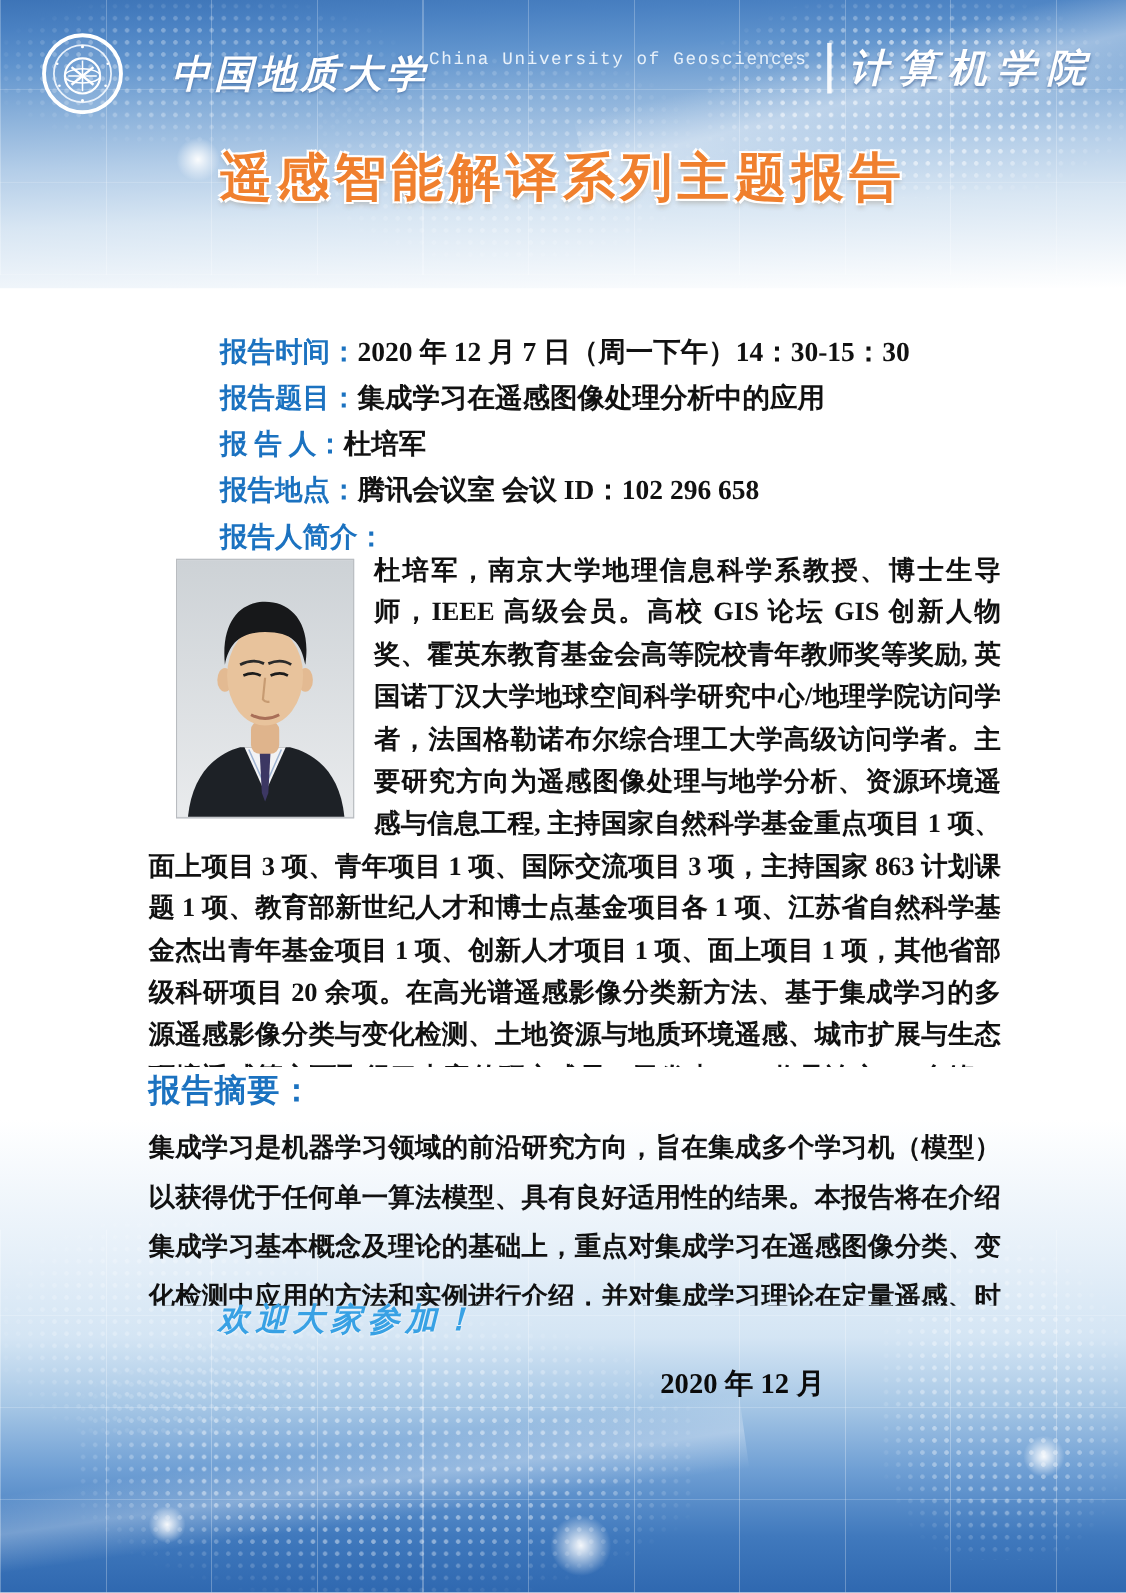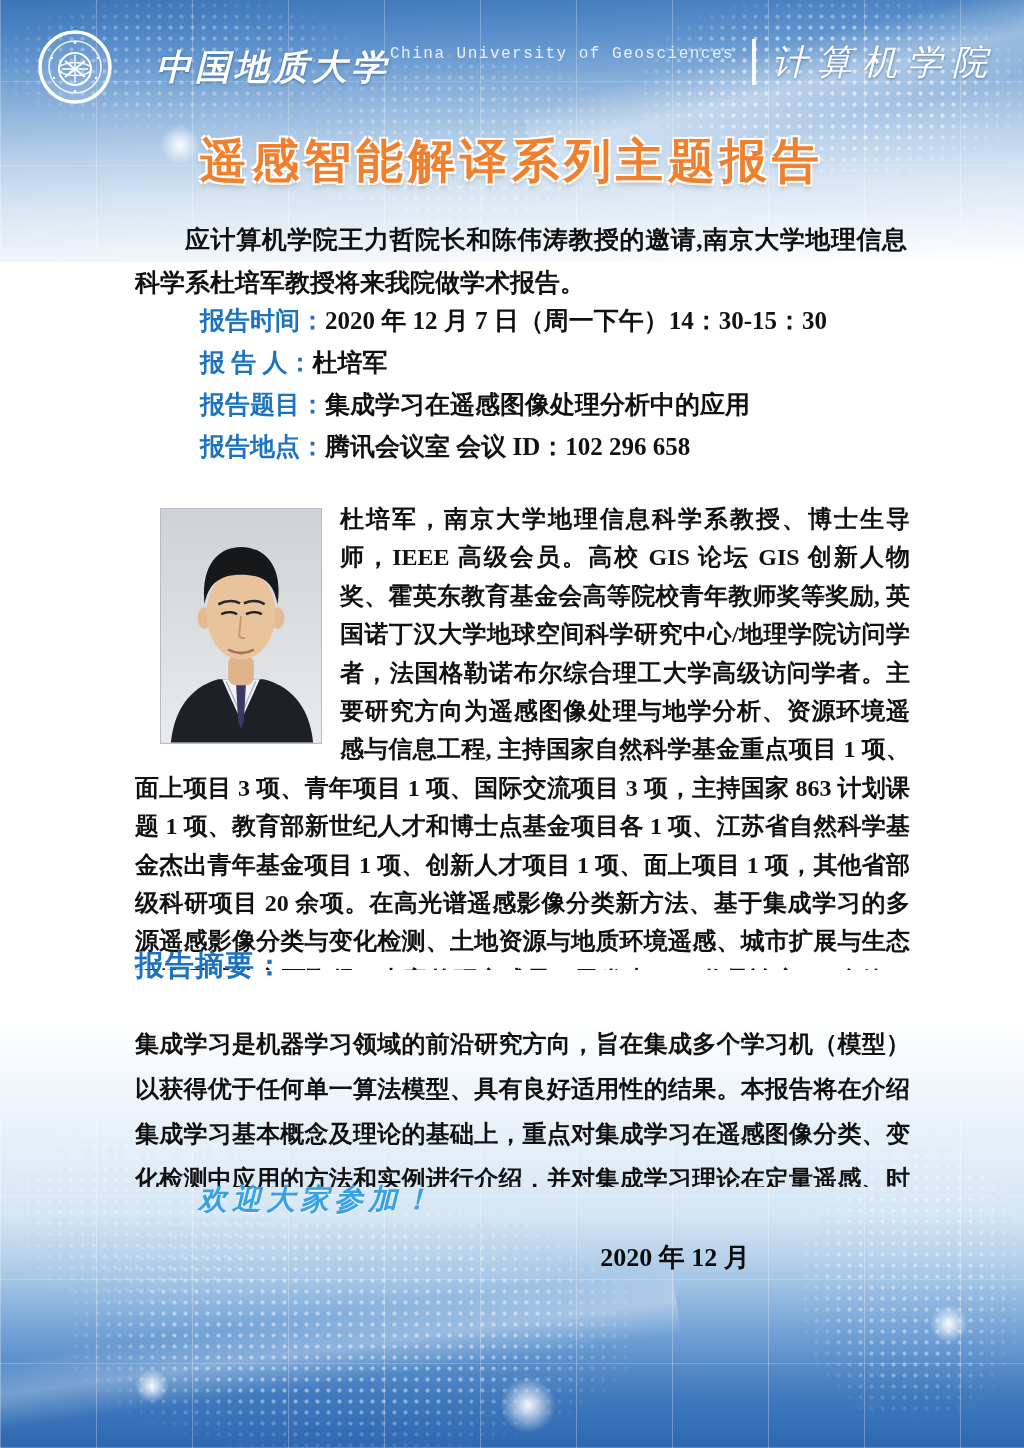--- a/index.html
+++ b/index.html
@@ -62,21 +62,21 @@
     color:#fff; font-size:35px; font-weight:bold; font-style:italic;
     letter-spacing:4px; text-shadow:0 1px 3px rgba(20,60,120,.55);
     font-family:"Liberation Serif","DejaVu Serif",serif;
   }
   .brand-en{
     color:#e8f1fa; font-size:16px; letter-spacing:1.5px; margin-top:1px;
     font-family:Liberation Mono, monospace;
   }
   .brand-divider{ width:4px; height:46px; background:rgba(255,255,255,.92); margin:0 16px 10px 18px; }
   .brand-college{
-    color:#fff; font-size:35px; font-weight:normal; font-style:italic;
+    color:#fff; font-size:35px; font-weight:bold; font-style:italic;
     letter-spacing:10px; text-shadow:0 1px 3px rgba(20,60,120,.55); margin-bottom:10px;text-align:center;
   }
   
   .title{
     position:absolute; left:0; top:130px; width:1024px; text-align:center; z-index:2;
     font-family:Liberation Mono, monospace;
     font-size:47px; font-weight:bold; letter-spacing:5px; color:#f0802e;
     text-shadow:
       -2px -2px 0 #fff, 2px -2px 0 #fff, -2px 2px 0 #fff, 2px 2px 0 #fff,
       0 4px 5px rgba(110,80,40,.30);
@@ -96,21 +96,21 @@
   }
   .photo{
     float:left; width:162px; height:236px; margin:8px 18px 6px 25px;
     border:1px solid #b9bcc0; background:#d7dade;
   }
   .photo svg{ display:block; width:100%; height:100%; }
   .bio{
     font-size:24px; font-weight:700; line-height:38.4px; text-align:justify;
   }
   .abstract-heading{
-    position:absolute; left:135px; top:946px; z-index:2;
+    position:absolute; left:135px; top:972px; z-index:2;
     color:#1b72c0; font-size:29px; font-weight:700; letter-spacing:1px;
   }
   .abstract{
     position:absolute; left:135px; top:1022px; width:775px; height:165px; overflow:hidden; z-index:2;
     font-size:24px; font-weight:700; line-height:45px; text-align:justify;
   }
   .welcome{
     position:absolute; left:198px; top:1180px; z-index:2;
     color:#38a1e4; font-size:29px; font-weight:700; font-style:italic; letter-spacing:5px;
     text-shadow:0 1px 2px rgba(255,255,255,.8);
@@ -169,35 +169,35 @@
         <div class="brand-zh">中国地质大学</div>
         <div class="brand-en">China University of Geosciences</div>
       </div>
       <div class="brand-divider"></div>
       <div class="brand-college">计算机学院</div>
     </div>
   </div>
 
   <h1 class="title">遥感智能解译系列主题报告</h1>
 
-  <p class="intro">应计算机学院王力哲院长和陈伟涛教授的邀请,南京大学地理信息科学系杜培军教授将来我院做学术报告。</p>
 
   <div class="info">
     <p class="info-row">
       <span class="info-label">报告时间：</span><span class="info-value">2020 年 12 月 7 日（周一下午）14：30-15：30</span>
     </p>
     <p class="info-row">
+      <span class="info-label">报告题目：</span><span class="info-value">集成学习在遥感图像处理分析中的应用</span>
+    </p>
+    <p class="info-row">
       <span class="info-label">报 告 人：</span><span class="info-value">杜培军</span>
     </p>
     <p class="info-row">
-      <span class="info-label">报告题目：</span><span class="info-value">集成学习在遥感图像处理分析中的应用</span>
-    </p>
-    <p class="info-row">
       <span class="info-label">报告地点：</span><span class="info-value">腾讯会议室 会议 ID：102 296 658</span>
     </p>
+    <p class="bio-heading">报告人简介：</p>
   </div>
 
   <div class="speaker">
     <div class="photo">
       <svg viewBox="0 0 162 236" xmlns="http://www.w3.org/2000/svg">
         <defs>
           <linearGradient id="pbg" x1="0" y1="0" x2="0" y2="1">
             <stop offset="0" stop-color="#cdd2d6"></stop>
               <stop offset="1" stop-color="#e9ebed"></stop>
           </linearGradient>

